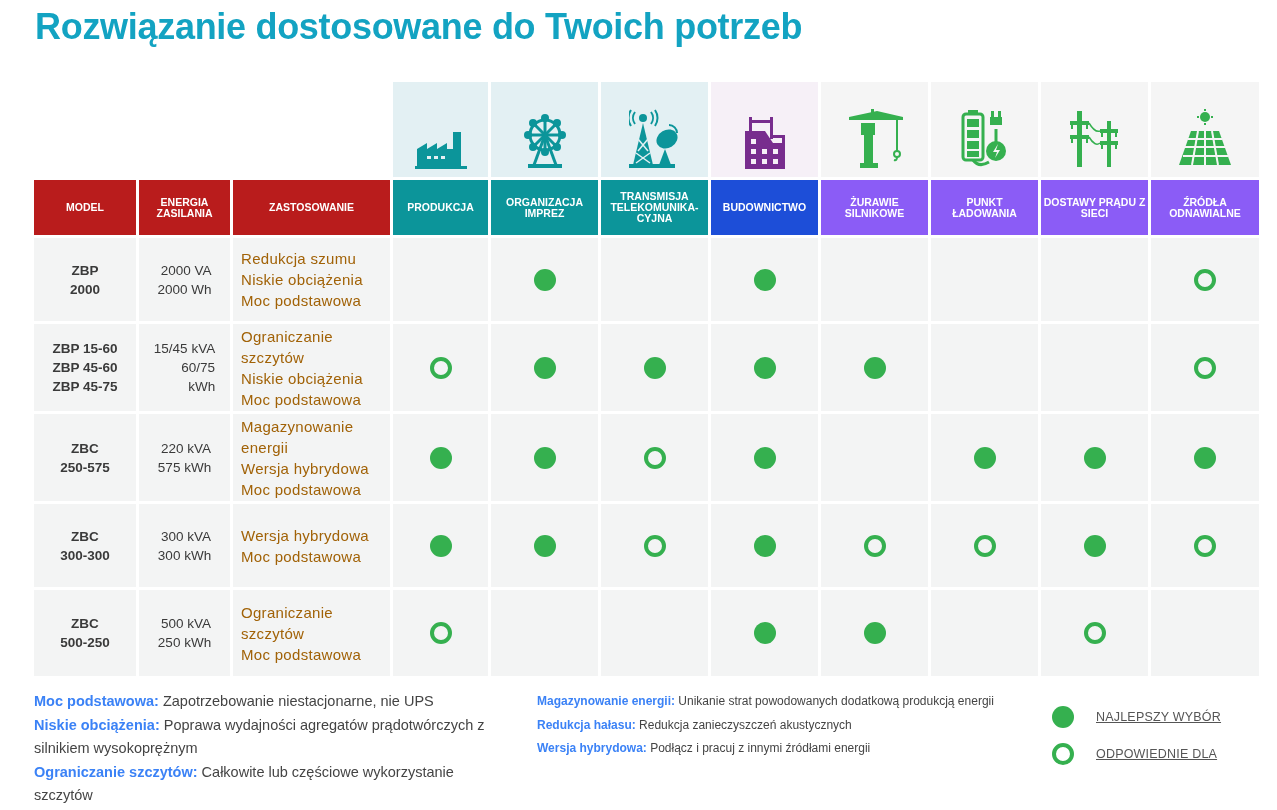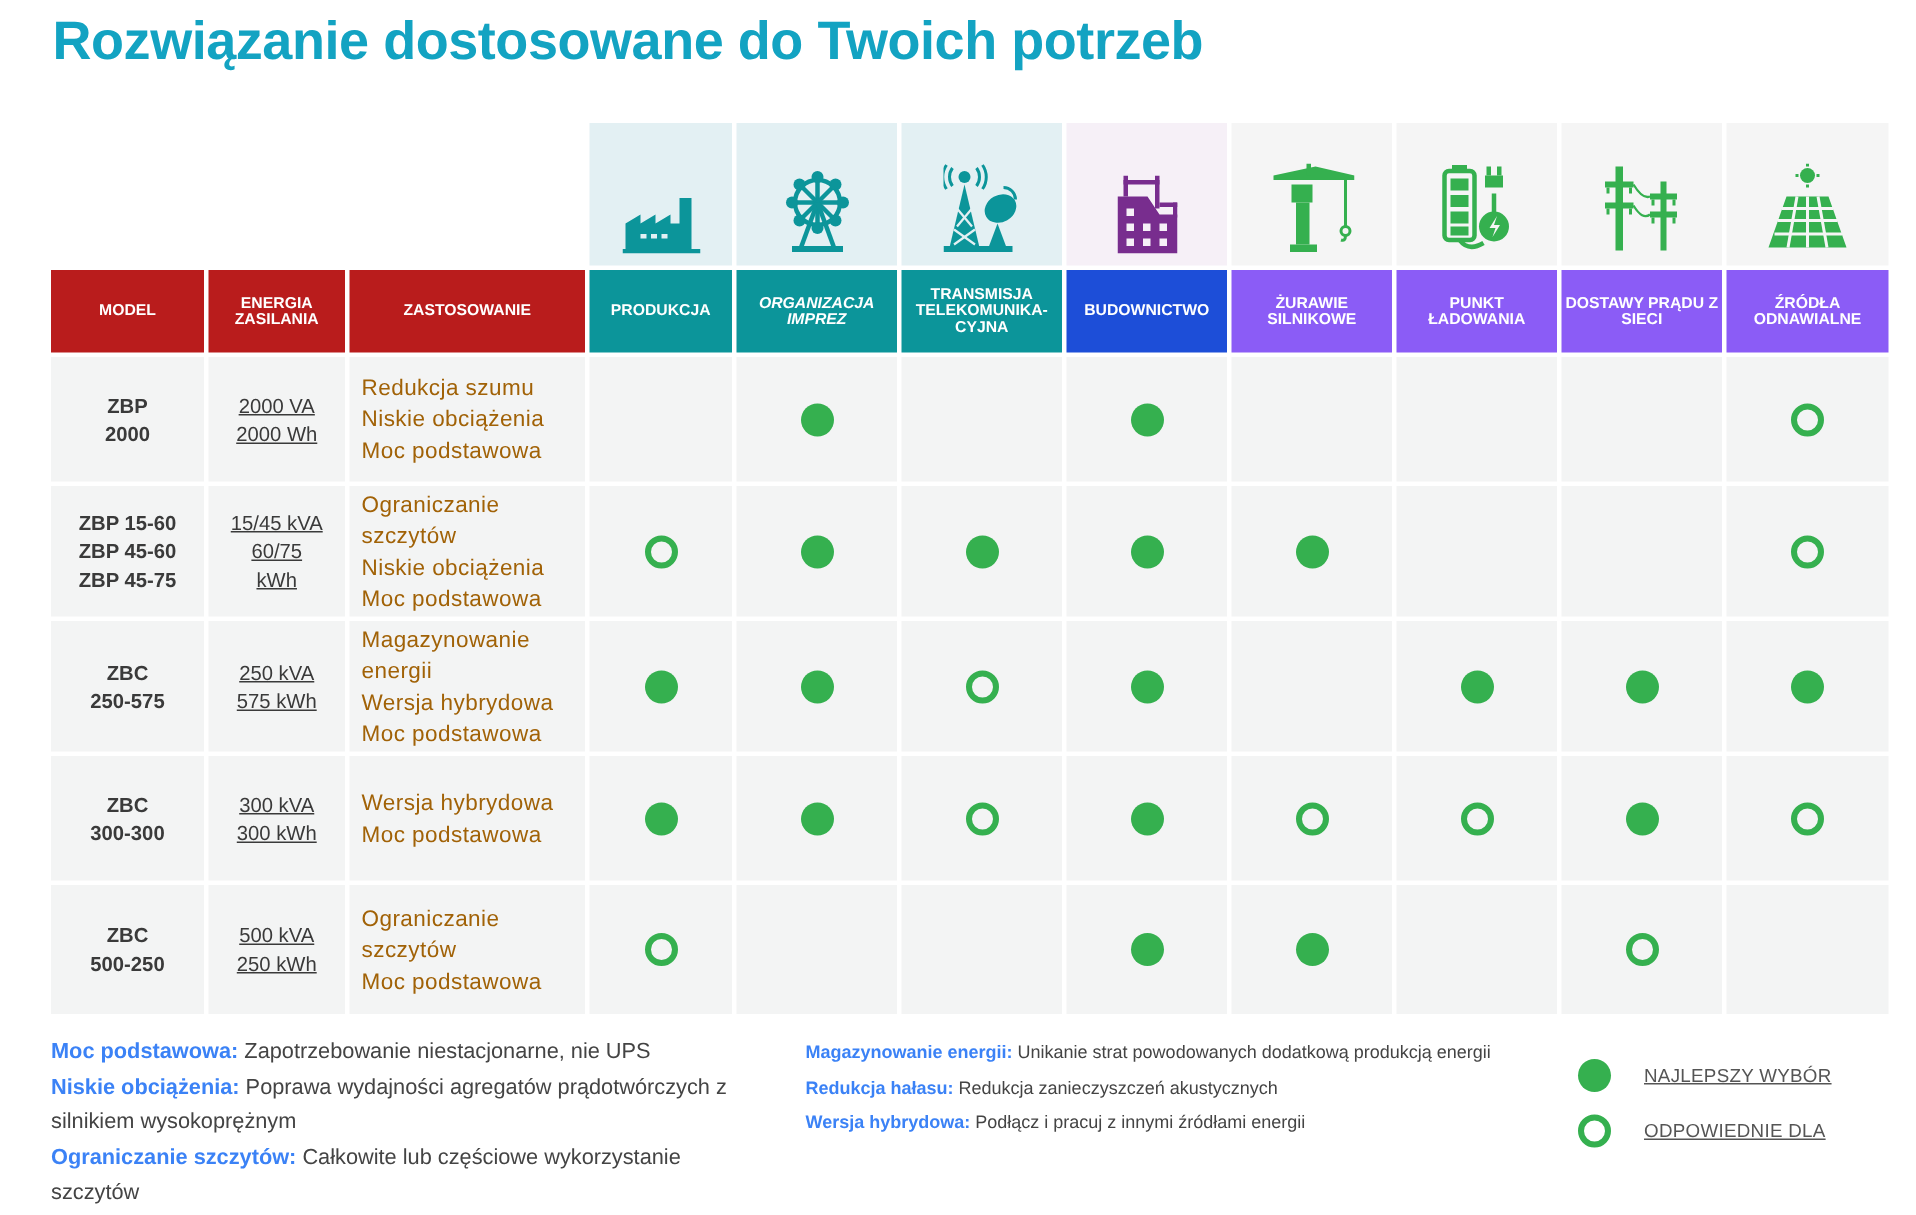--- a/index.html
+++ b/index.html
@@ -26,21 +26,21 @@
   .iconcell.green { background: #f5f5f5; }
   .hdr {
     color: #fff; font-weight: bold; font-size: 10.5px; text-align: center; line-height: 11px;
   }
   .hdr.blue { background: #b91c1c; }
   .hdr.teal { background: #0c959a; }
   .hdr.purple { background: #1d4ed8; }
   .hdr.green { background: #8b5cf6; }
   .body-cell { background: #f3f4f4; }
   .model { font-weight: bold; font-size: 13.5px; text-align: center; line-height: 19px; color: #3a3a3a; }
-  .energy { font-size: 13.5px; text-align: center; line-height: 19px; color: #3a3a3a; text-decoration: underline; }
+  .energy { font-size: 13.5px; text-align: right; line-height: 19px; color: #3a3a3a; }
   .usage { font-size: 15px; line-height: 21px; color: #a16207; justify-content: flex-start; padding-left: 8px; letter-spacing: 0.3px; }
   .usage div { white-space: nowrap; }
   .dot { width: 22px; height: 22px; border-radius: 50%; }
   .dot.full { background: #35b04f; }
   .dot.ring { border: 4px solid #35b04f; background: transparent; }
   .notes {
     position: absolute; top: 690px; font-size: 14.5px; line-height: 23.5px; color: #444;
   }
   .notes b { color: #3b82f6; }
   .notes.left { left: 34px; width: 470px; }
@@ -215,21 +215,21 @@
           <line x1="8" y1="38" x2="48" y2="38"></line>
           <line x1="6" y1="47" x2="51" y2="47"></line>
         </g>
       </svg>
   </div>
 
   <div class="cell hdr blue">MODEL</div>
   <div class="cell hdr blue" style="padding:0 8px;">ENERGIA ZASILANIA</div>
   <div class="cell hdr blue">ZASTOSOWANIE</div>
   <div class="cell hdr teal">PRODUKCJA</div>
-  <div class="cell hdr teal" style="padding:1px 14px;font-style:italic;">ORGANIZACJA IMPREZ</div>
+  <div class="cell hdr teal" style="padding:1px 14px;">ORGANIZACJA IMPREZ</div>
   <div class="cell hdr teal" style="padding:0 4px;">TRANSMISJA TELEKOMUNIKA-CYJNA</div>
   <div class="cell hdr purple">BUDOWNICTWO</div>
   <div class="cell hdr green" style="padding:0 20px;">ŻURAWIE SILNIKOWE</div>
   <div class="cell hdr green" style="padding:0 18px;">PUNKT ŁADOWANIA</div>
   <div class="cell hdr green" style="padding:0 2px;">DOSTAWY PRĄDU Z SIECI</div>
   <div class="cell hdr green" style="padding:0 12px;">ŹRÓDŁA ODNAWIALNE</div>
 <div class="cell body-cell model">
       <div>
         <div>ZBP</div>
         <div>2000</div>
@@ -305,21 +305,21 @@
       <div class="dot ring"></div>
     </div>
     <div class="cell body-cell model">
       <div>
         <div>ZBC</div>
         <div>250-575</div>
       </div>
     </div>
     <div class="cell body-cell energy">
       <div>
-        <div>250 kVA</div>
+        <div>220 kVA</div>
         <div>575 kWh</div>
       </div>
     </div>
     <div class="cell body-cell usage">
       <div>
         <div>Magazynowanie</div>
         <div>energii</div>
         <div>Wersja hybrydowa</div>
         <div>Moc podstawowa</div>
       </div>

